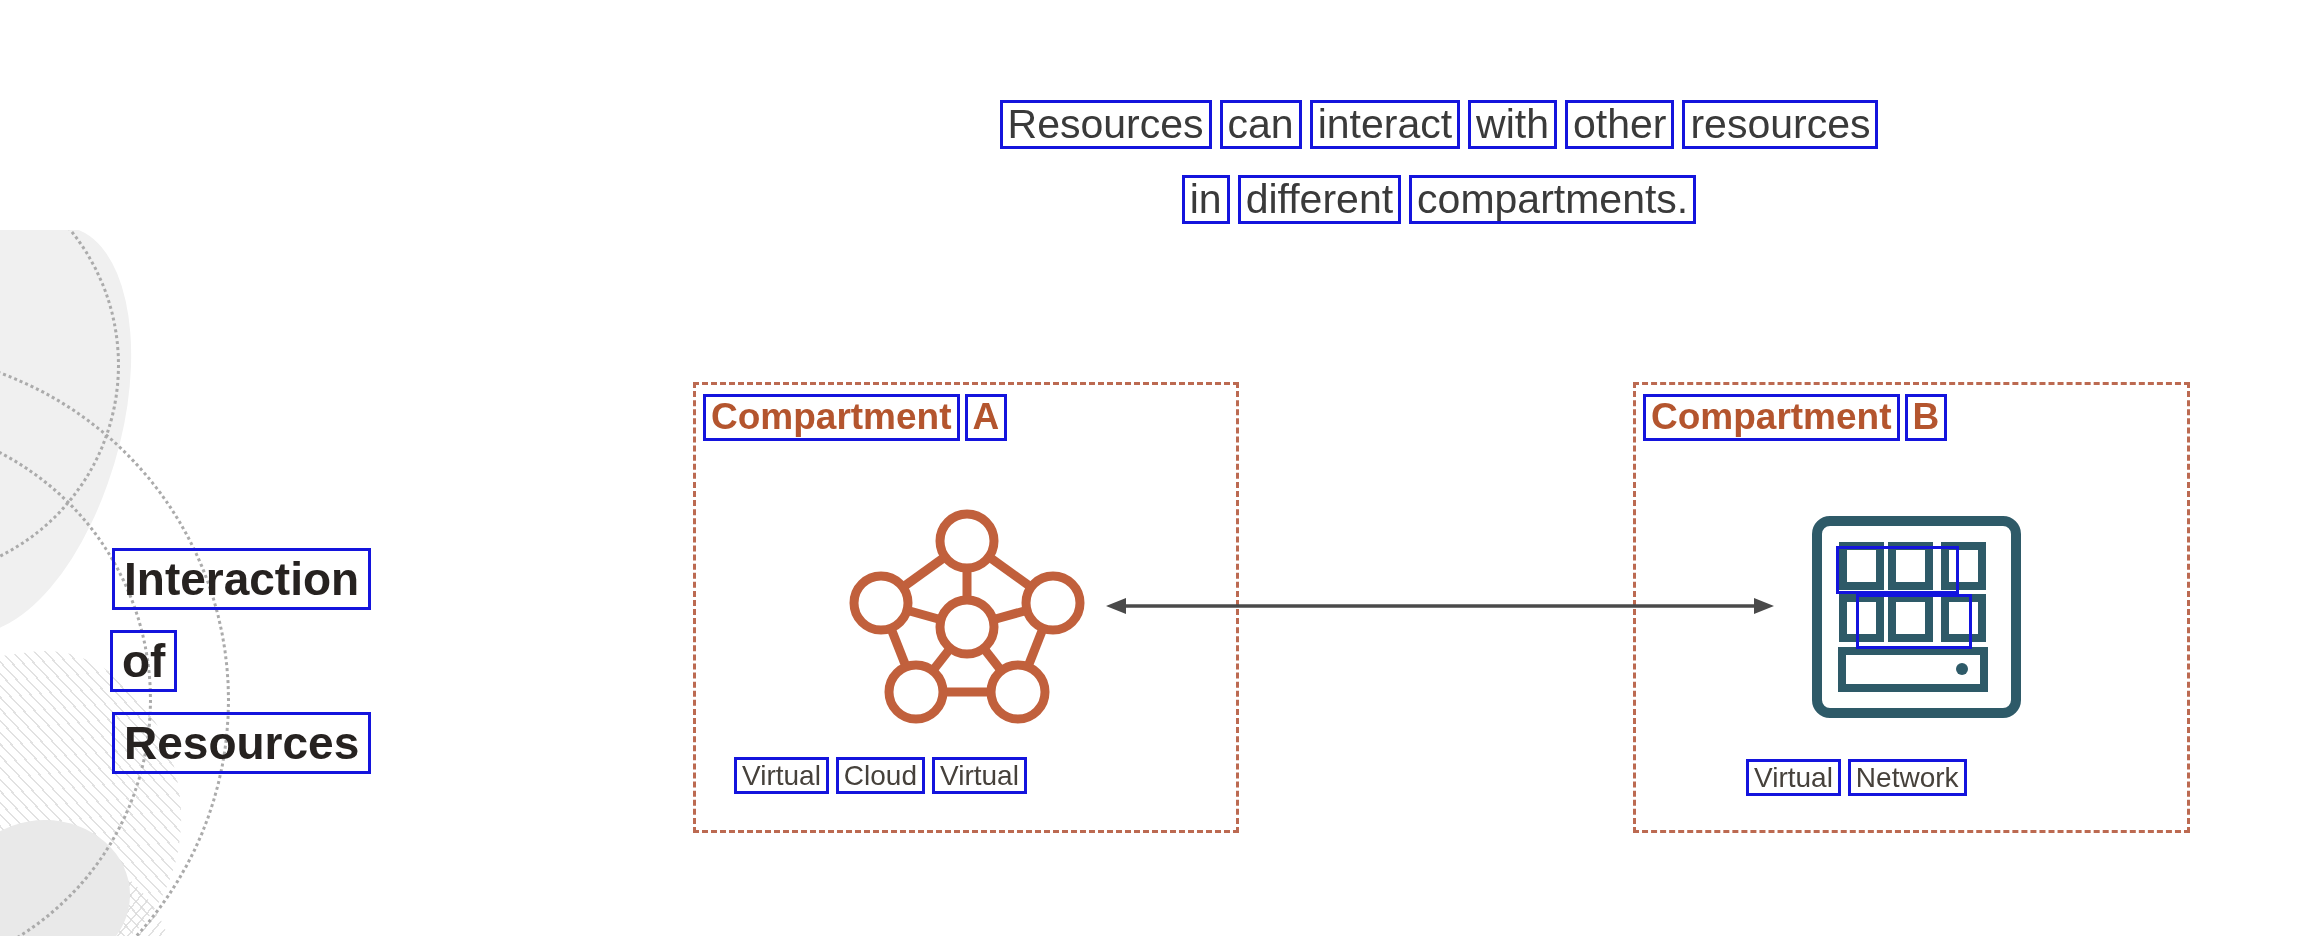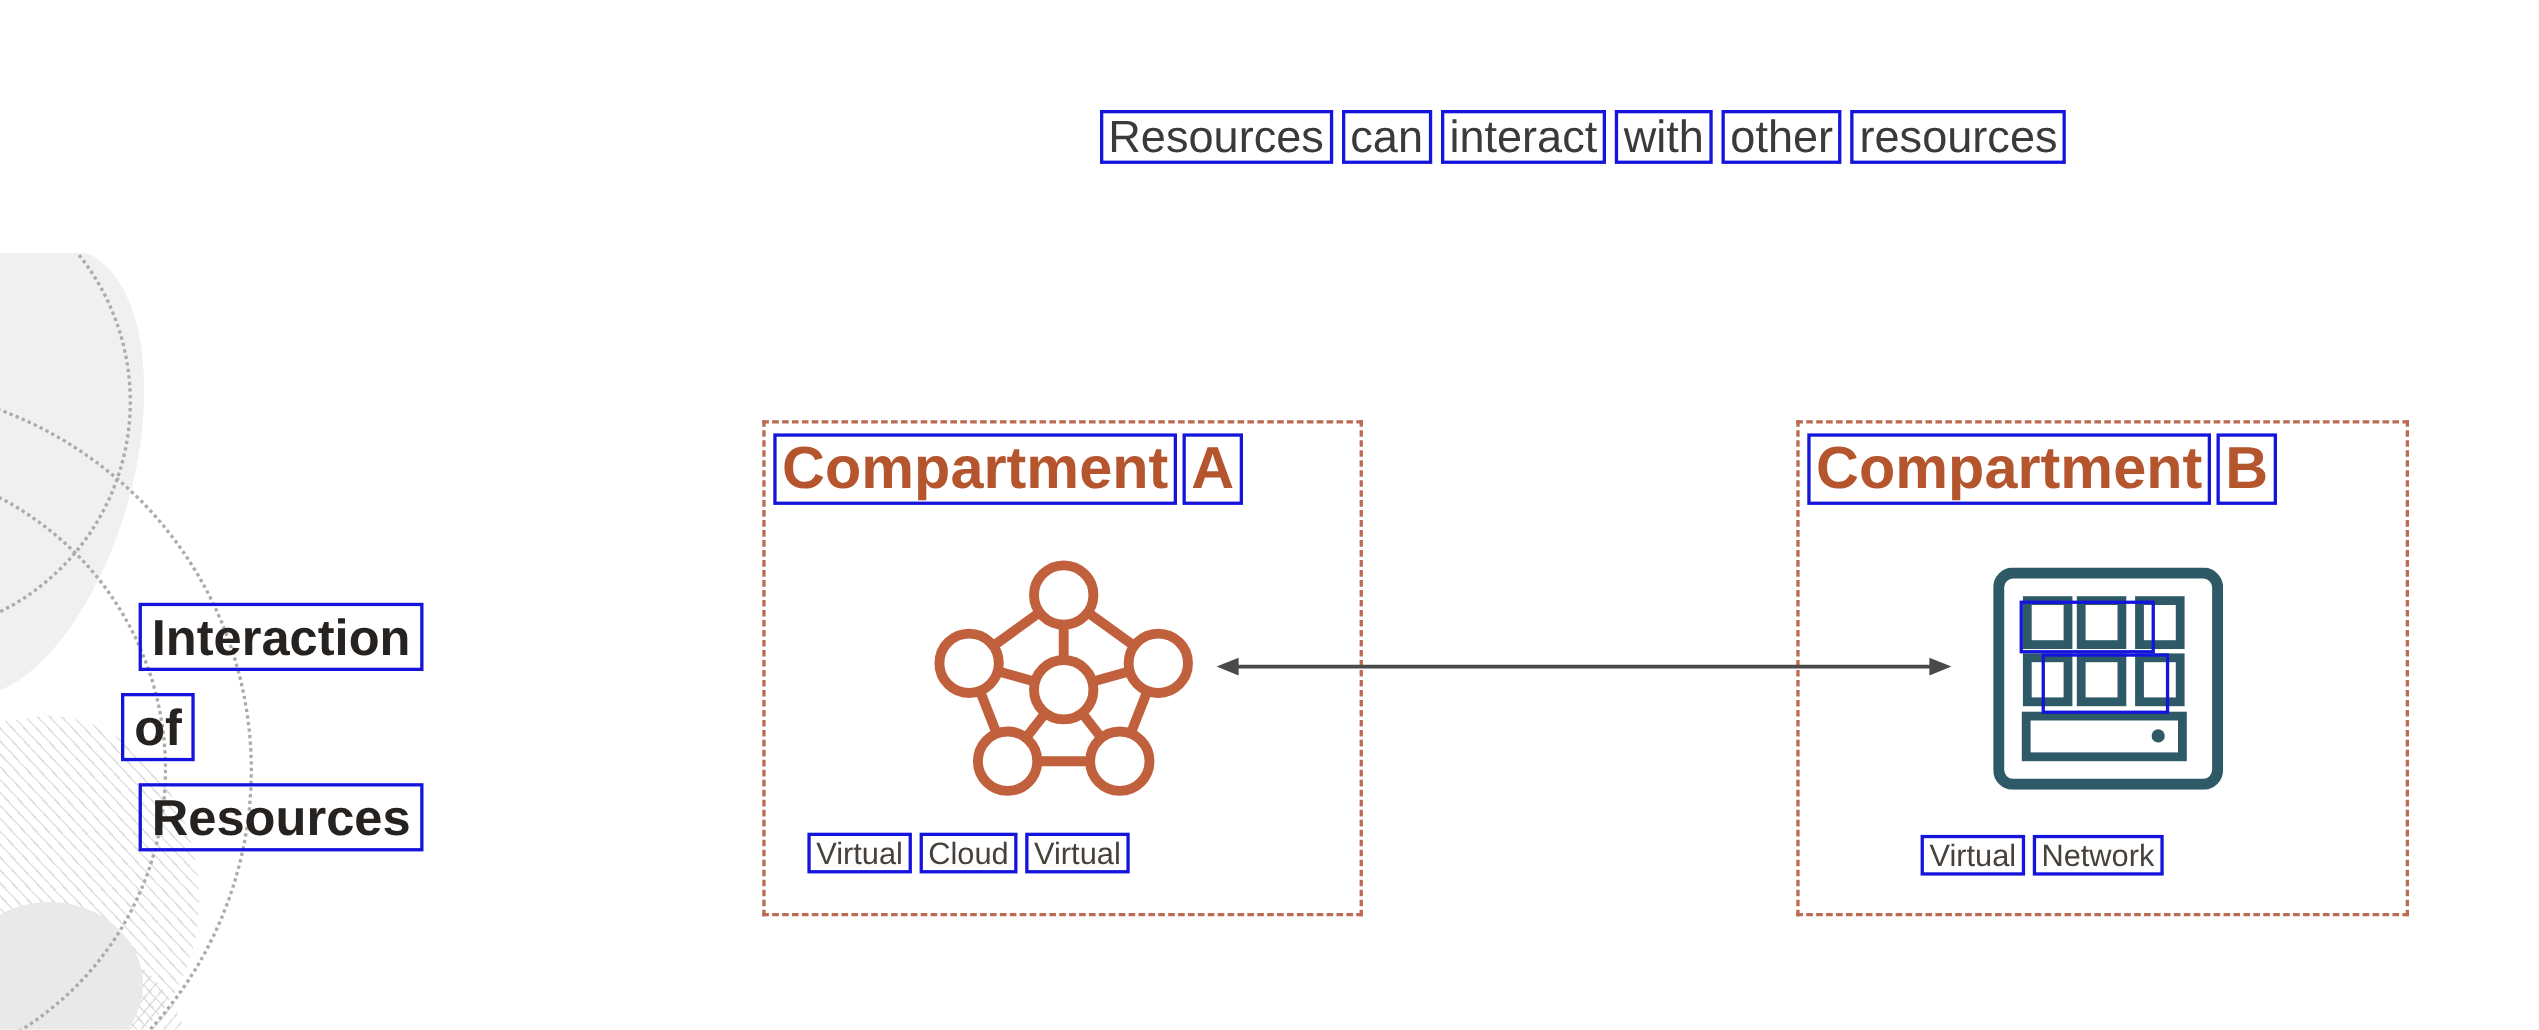--- a/index.html
+++ b/index.html
@@ -49,28 +49,28 @@
   .heading{position:absolute;left:900px;top:100px;width:1078px;text-align:center;
            font-size:41px;color:var(--heading);line-height:1.0;}
   .heading-line{margin-bottom:26px;}
   .heading .word{margin:0 4px;}
 
   
   .title{position:absolute;left:110px;top:548px;display:flex;flex-direction:column;
          align-items:flex-start;gap:20px;font-size:46px;font-weight:bold;color:var(--title);}
   .title .word{padding:1px 9px;}
   .title .word.tall{}
-  .title .word.indent{margin-left:16px;}
+  .title .word.indent{margin-left:2px;}
 
   
   .compartment{position:absolute;border:3px dashed var(--dash);}
   .comp-a{left:693px;top:382px;width:546px;height:451px;}
   .comp-b{left:1633px;top:382px;width:557px;height:451px;}
   .comp-label{position:absolute;left:7px;top:9px;display:flex;gap:5px;
-              font-size:54px;font-weight:bold;color:var(--comp-label);line-height:1.05;}
+              font-size:37px;font-weight:bold;color:var(--comp-label);line-height:1.05;}
   .comp-caption{position:absolute;display:flex;gap:7px;font-size:28px;color:var(--caption);line-height:1.05;}
   .caption-a{left:38px;top:372px;}
   .caption-b{left:110px;top:374px;}
 
   .vcn-svg{position:absolute;left:152px;top:122px;}
   .vm-svg{position:absolute;left:176px;top:131px;}
 
   .icon-anno{position:absolute;border:3px solid var(--blue);background:transparent;}
   .anno-row1{left:200px;top:161px;width:123px;height:48px;}
   .anno-row2{left:220px;top:209px;width:116px;height:55px;}
@@ -87,20 +87,23 @@
   <div class="tex2"></div>
   <div class="wash2"></div>
   <div class="arc arc1"></div>
   <div class="arc arc2"></div>
   <div class="arc arc3"></div>
 </div>
 
 <div class="heading">
   <div class="heading-line">
     <span class="word">Resources</span><span class="word">can</span><span class="word">interact</span><span class="word">with</span><span class="word">other</span><span class="word">resources</span>
+  </div>
+  <div class="heading-line">
+    <span class="word">in</span><span class="word">different</span><span class="word">compartments.</span>
   </div>
 </div>
 
 <div class="title">
   <span class="word indent">Interaction</span>
   <span class="word tall">of</span>
   <span class="word indent">Resources</span>
 </div>
 
 <div class="compartment comp-a">

